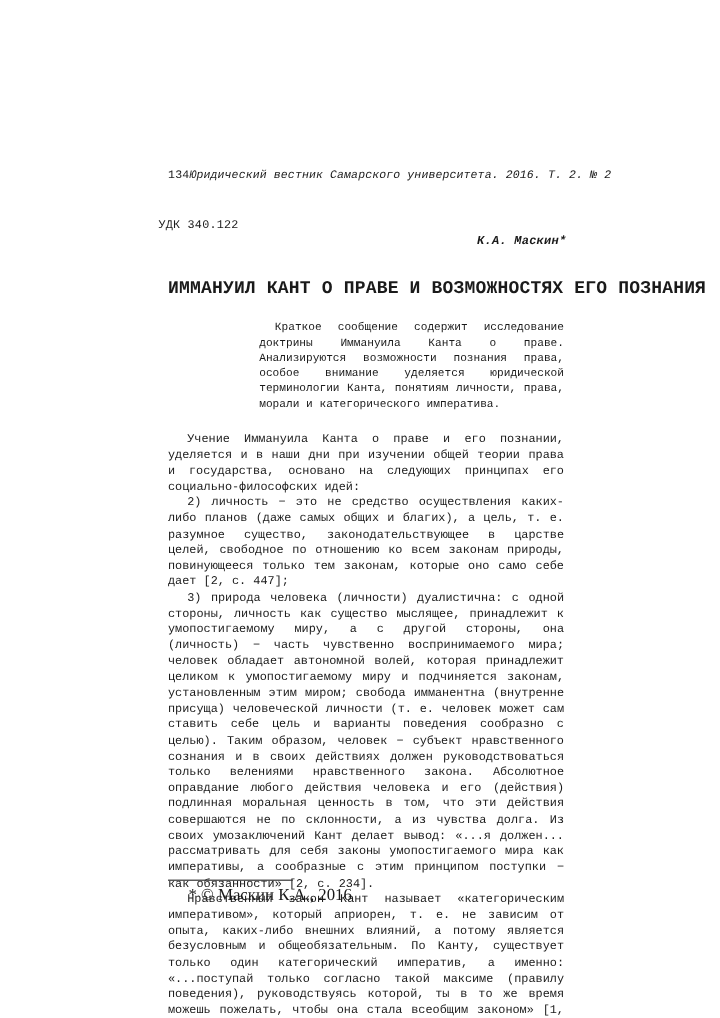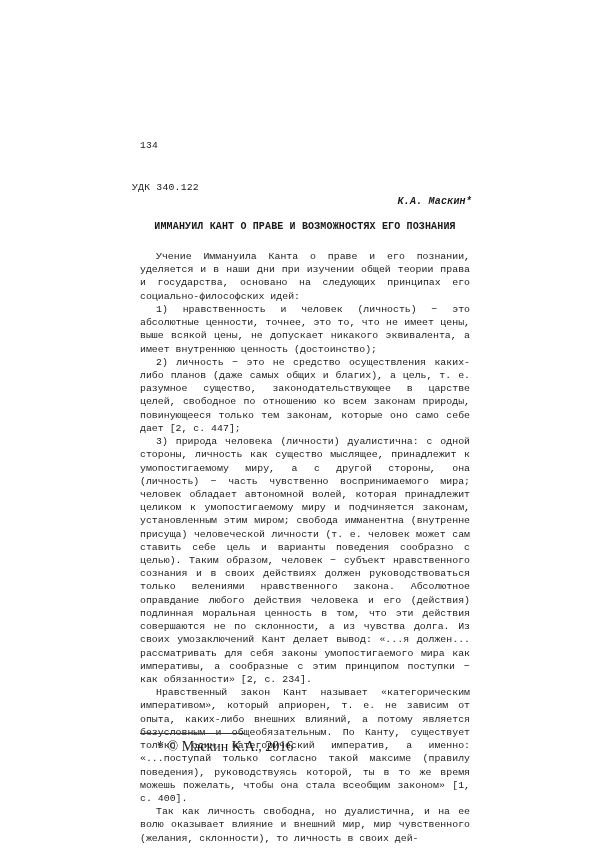--- a/index.html
+++ b/index.html
@@ -73,23 +73,23 @@
     font-size: 10px;
     font-weight: bold;
     font-style: italic;
     letter-spacing: 0.2px;
     white-space: nowrap;
     text-align: center;
   }
 
   
   .article-title {
-    margin-top: 9px;
+    margin-top: 20px;
     text-align: center;
-    font-size: 10px;
+    font-size: 15px;
     font-weight: bold;
     letter-spacing: 0.15px;
     line-height: 1.25;
     white-space: nowrap;
   }
 
   
   .abstract-block {
     margin-left: 76px;
     width: 254px;
@@ -156,35 +156,36 @@
 </style>
 </head>
 <body>
 
 <div class="page">
 
   <div class="content">
 
     <div class="running-head">
       <span class="folio">134</span>
+      <span class="journal">Юридический вестник Самарского университета. 2016. Т. 2. № 2</span>
     </div>
 
     <div class="udk-row">
       <span class="udk">УДК 340.122</span>
       <span class="author">К.А. Маскин*</span>
     </div>
 
     <div class="article-title">ИММАНУИЛ КАНТ О ПРАВЕ И ВОЗМОЖНОСТЯХ ЕГО ПОЗНАНИЯ</div>
 
     <div class="abstract-block">
+      <div class="abstract">Краткое сообщение содержит исследование доктрины Имма­нуила Канта о праве. Анализируются возможности позна­ния права, особое внимание уделяется юридической терми­нологии Канта, понятиям личности, права, морали и катего­рического императива.</div>
     </div>
 
     <div class="body">
       <p>Учение Иммануила Канта о праве и его познании, уделяется и в наши дни при изучении общей теории права и государства, основано на следующих принципах его социально-философских идей:</p>
-      <p>1) нравственность и человек (личность) − это абсолютные ценности, точнее, это то, что не имеет цены, выше всякой цены, не допускает никакого эквивалента, а имеет внутреннюю ценность (достоинство);</p>
       <p>2) личность − это не средство осуществления каких-либо планов (даже самых общих и благих), а цель, т. е. разумное существо, законодательствующее в царстве целей, свободное по отношению ко всем законам природы, повинующееся только тем законам, которые оно само себе дает [2, с. 447];</p>
       <p>3) природа человека (личности) дуалистична: с одной стороны, личность как существо мыслящее, принадлежит к умопостигаемому миру, а с другой стороны, она (личность) − часть чувственно воспринимаемого мира; человек обладает автономной волей, которая принадлежит целиком к умопостигаемому миру и подчиняется законам, установленным этим миром; свобода имманентна (внутренне присуща) человеческой личности (т. е. человек может сам ставить себе цель и варианты поведения сообразно с целью). Таким образом, человек − субъект нравственного сознания и в своих действиях должен руководствоваться только велениями нравственного закона. Абсолютное оправдание любого действия человека и его (действия) подлинная моральная ценность в том, что эти действия совершаются не по склонности, а из чувства долга. Из своих умозаключений Кант делает вывод: «...я должен... рассматривать для себя законы умопостигаемого мира как императивы, а сообразные с этим прин­ципом поступки − как обязанности» [2, с. 234].</p>
       <p>Нравственный закон Кант называет «категорическим императивом», который ап­риорен, т. е. не зависим от опыта, каких-либо внешних влияний, а потому является безусловным и общеобязательным. По Канту, существует только один категоричес­кий императив, а именно: «...поступай только согласно такой максиме (правилу пове­дения), руководствуясь которой, ты в то же время можешь пожелать, чтобы она стала всеобщим законом» [1, с. 400].</p>
       <p>Так как личность свободна, но дуалистична, и на ее волю оказывает влияние и внешний мир, мир чувственного (желания, склонности), то личность в своих дей-</p>
     </div>
 
   </div>
 
   <div class="footnote-area">
     <div class="footnote-rule"></div>

